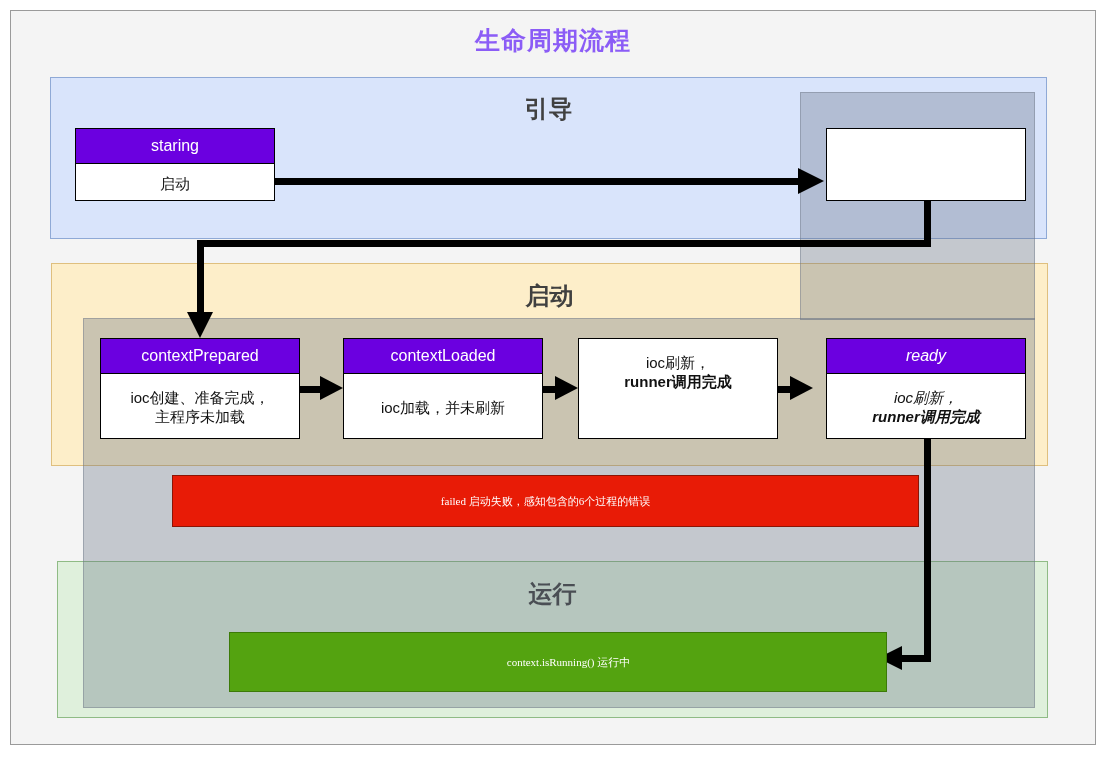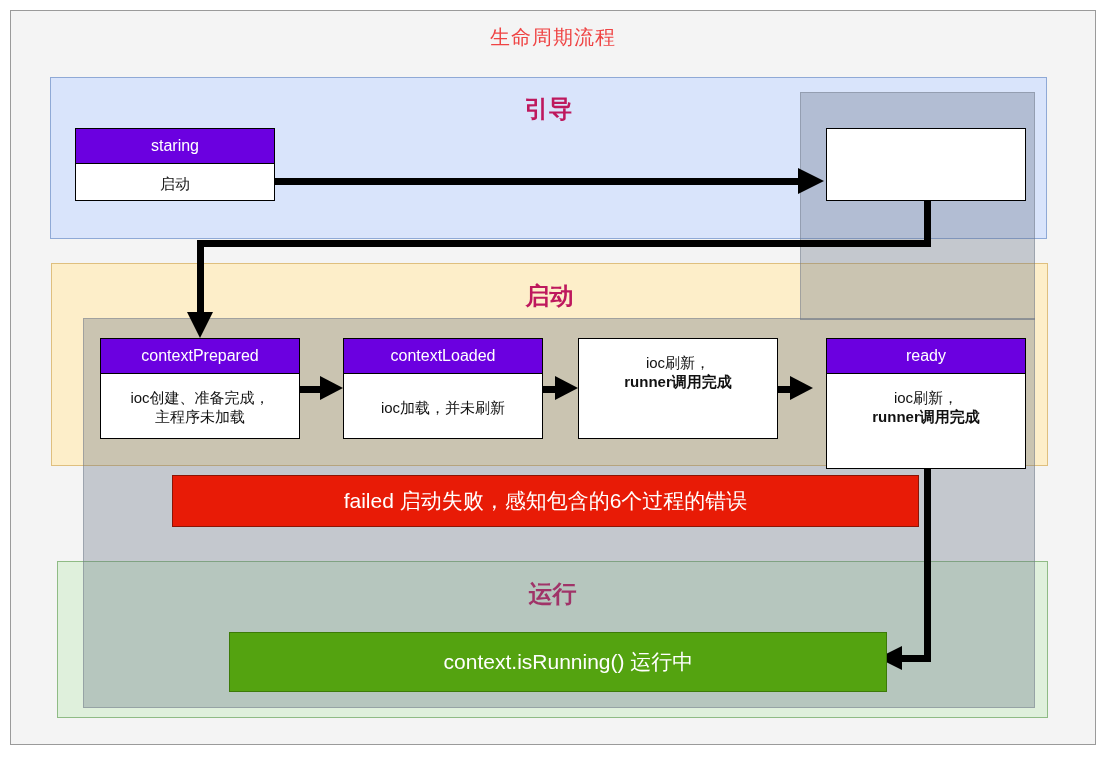--- a/index.html
+++ b/index.html
@@ -20,22 +20,22 @@
     background:#f4f4f4;
     border:1px solid #9a9a9a;
     box-sizing:border-box;
   }
 
   .diagram-title{
     position:absolute;
     left:10px;top:24px;
     width:1086px;
     text-align:center;
-    font-size:20px;font-weight:normal;
-    color:#ef4444;
+    font-size:25px;font-weight:bold;
+    color:#8b5cf6;
     letter-spacing:1px;
   }
 
   
   .phase{
     position:absolute;
     box-sizing:border-box;
   }
   .phase-bootstrap{
     left:50px;top:77px;width:997px;height:162px;
@@ -50,21 +50,21 @@
   .phase-running{
     left:57px;top:561px;width:991px;height:157px;
     background:#dff0dc;
     border:1px solid #8fbb85;
   }
   .phase-label{
     position:absolute;
     left:0;right:0;
     text-align:center;
     font-size:24px;font-weight:bold;
-    color:#be185d;
+    color:#404040;
   }
   .phase-bootstrap .phase-label{top:15px;}
   .phase-startup  .phase-label{top:16px;}
   .phase-running  .phase-label{top:16px;text-align:center;}
 
   
   .overlay{
     position:absolute;
     background:rgba(96,110,128,0.32);
     border:1px solid rgba(110,120,135,0.45);
@@ -112,30 +112,30 @@
 
   #n-ctxprep{left:100px;top:338px;width:200px;height:101px;}
   #n-ctxprep .node-body{height:66px;}
 
   #n-ctxload{left:343px;top:338px;width:200px;height:101px;}
   #n-ctxload .node-body{height:66px;}
 
   #n-started{left:578px;top:338px;width:200px;height:101px;}
   #n-started .node-body{height:66px;}
 
-  #n-ready{left:826px;top:338px;width:200px;height:131px;}
+  #n-ready{left:826px;top:338px;width:200px;height:101px;font-style:italic;}
   #n-ready .node-body{height:66px;}
 
   
   .bar{
     position:absolute;
     box-sizing:border-box;
     color:#ffffff;
-    font-size:21px;
-    display:flex;align-items:center;justify-content:center;
+    font-size:11px;
+    display:flex;align-items:center;justify-content:center;font-family:Liberation Serif, serif;
   }
   #bar-failed{
     left:172px;top:475px;width:747px;height:52px;
     background:#e81b06;
     border:1px solid #8c1405;
   }
   #bar-running{
     left:229px;top:632px;width:658px;height:60px;
     background:#54a310;
     border:1px solid #3c7a08;

